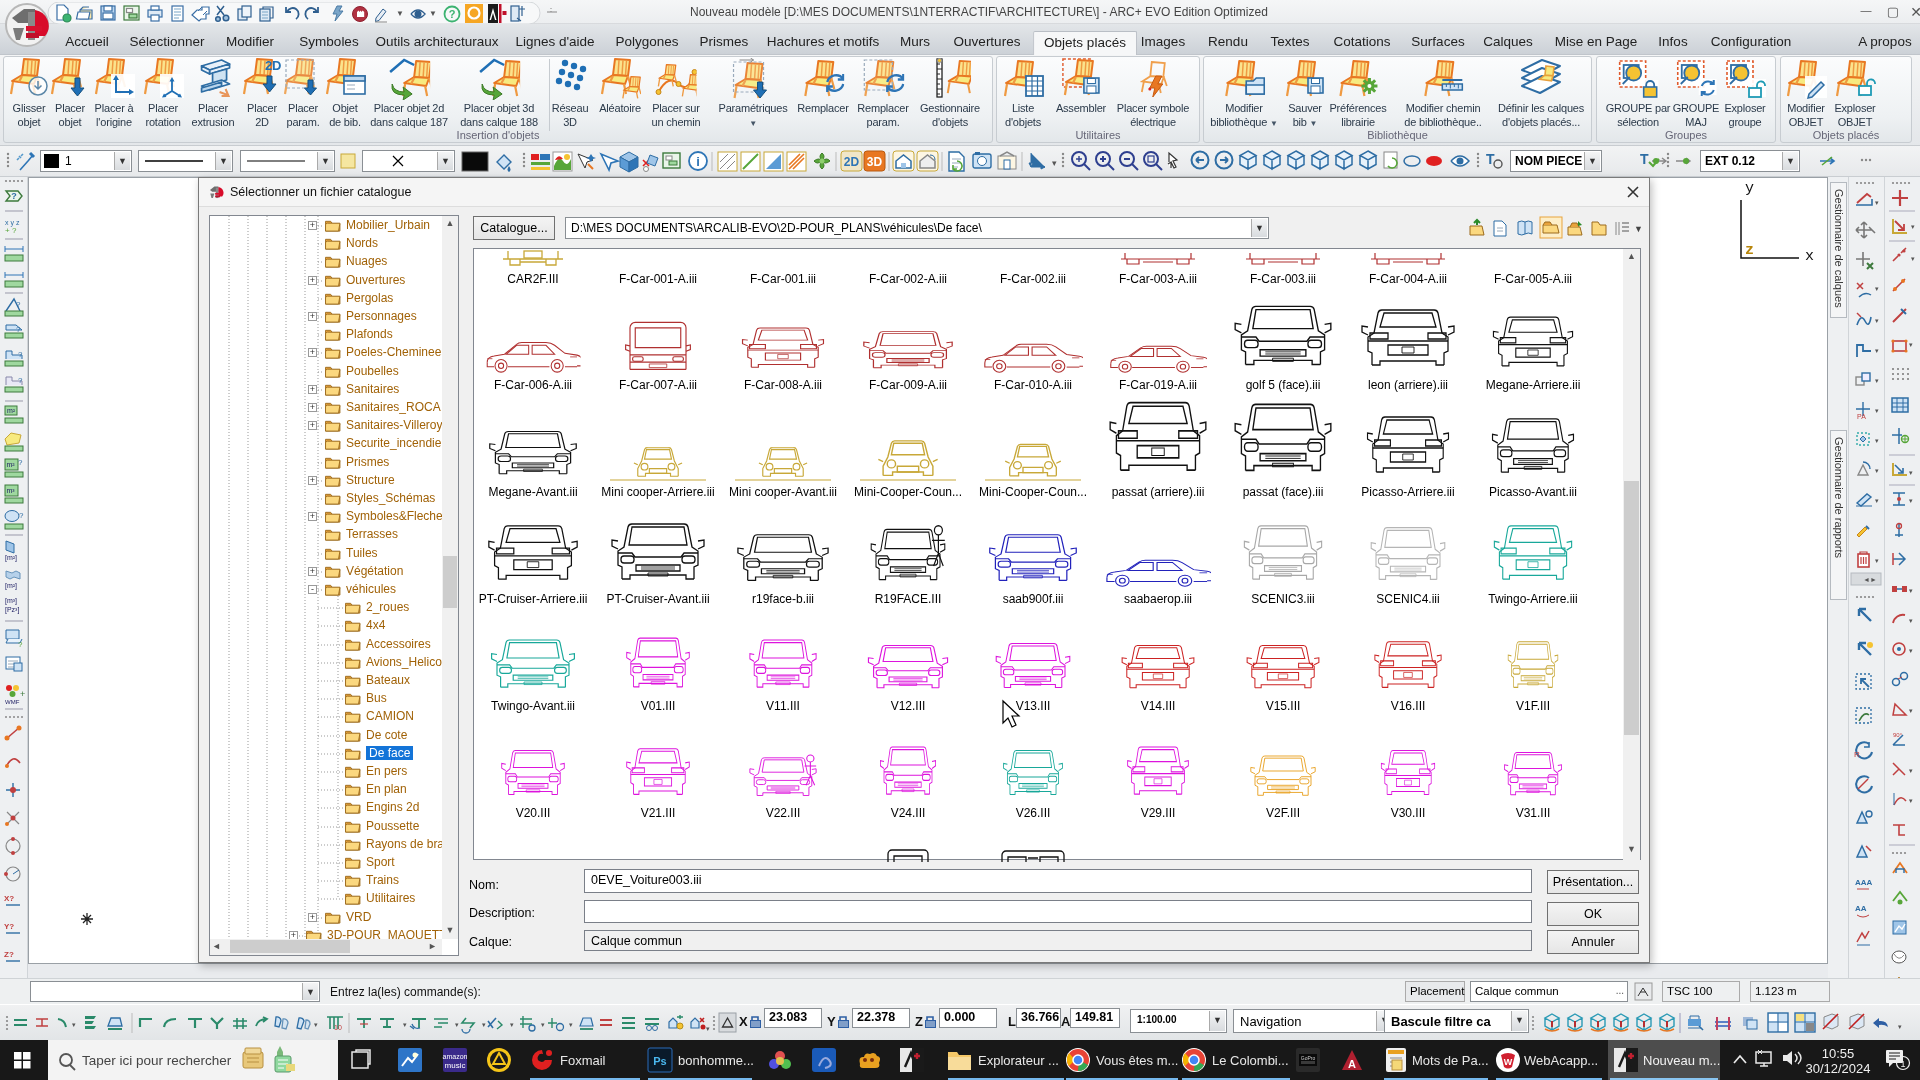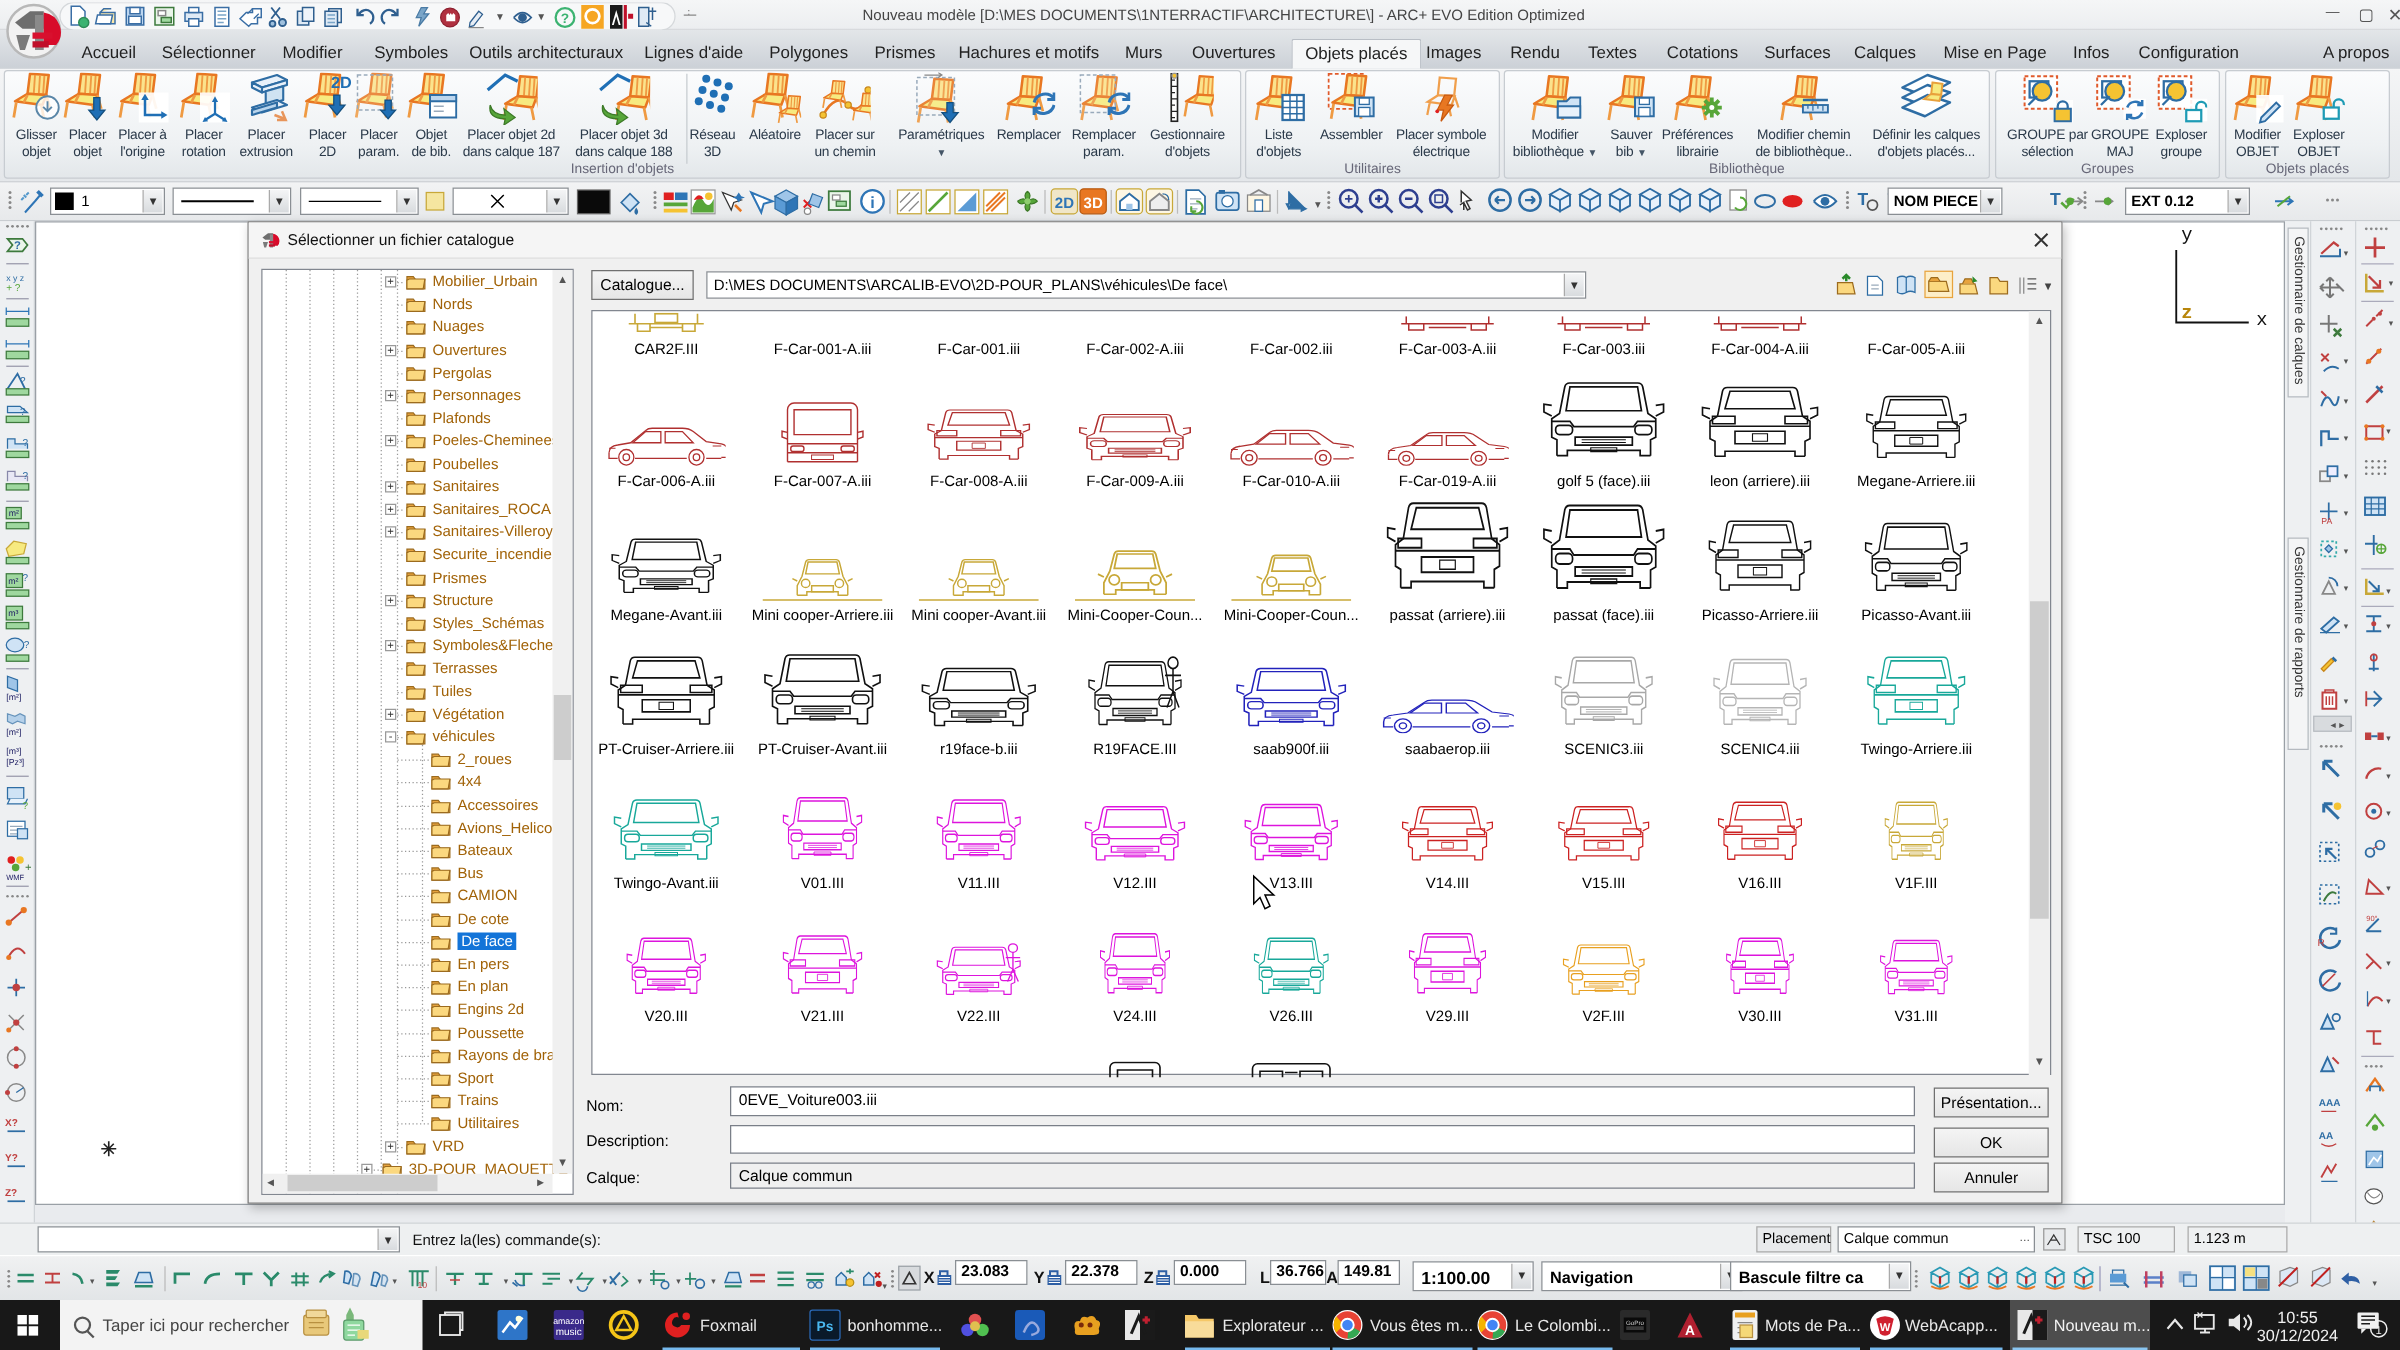--- a/index.html
+++ b/index.html
@@ -1944,24 +1944,24 @@
           <path d="M1,8 l6,-5 v3 q8,-1 9,6 q-4,-3 -9,-2 v3 z" fill="#2e5fa4"></path>
         </g>
       <text x="1898" y="24" font-size="7" fill="#555">▾</text>
     </svg>
     <div class="statbox" style="left:764px;width:58px">23.083</div>
     <div class="statbox" style="left:852px;width:58px">22.378</div>
     <div class="statbox" style="left:939px;width:58px">0.000</div>
     <div class="statbox" style="left:1016px;width:45px">36.766</div>
     <div class="statbox" style="left:1070px;width:50px">149.81</div>
     <div class="combo" style="left:1130px;top:4px;width:97px;height:24px;font-weight:bold">
-        <span style="position:absolute;left:6px;top:4px;font-size:14px">1:100.00</span>
+        <span style="position:absolute;left:6px;top:4px;font-size:10px">1:100.00</span>
         <div class="arr">▼</div>
       </div>
-    <div class="combo" style="left:1233px;top:4px;width:161px;height:24px;font-weight:bold">
+    <div class="combo" style="left:1233px;top:4px;width:161px;height:24px;font-weight:normal">
         <span style="position:absolute;left:6px;top:4px;font-size:13px">Navigation</span>
         <div class="arr">▼</div>
       </div>
     <div class="combo" style="left:1384px;top:4px;width:145px;height:24px;font-weight:bold">
         <span style="position:absolute;left:6px;top:4px;font-size:13px">Bascule filtre ca</span>
         <div class="arr">▼</div>
       </div>
   </div>
   <div class="abs" id="taskbar">
     <svg width="1920" height="40" viewBox="0 0 1920 40" style="position:absolute;left:0;top:0">

